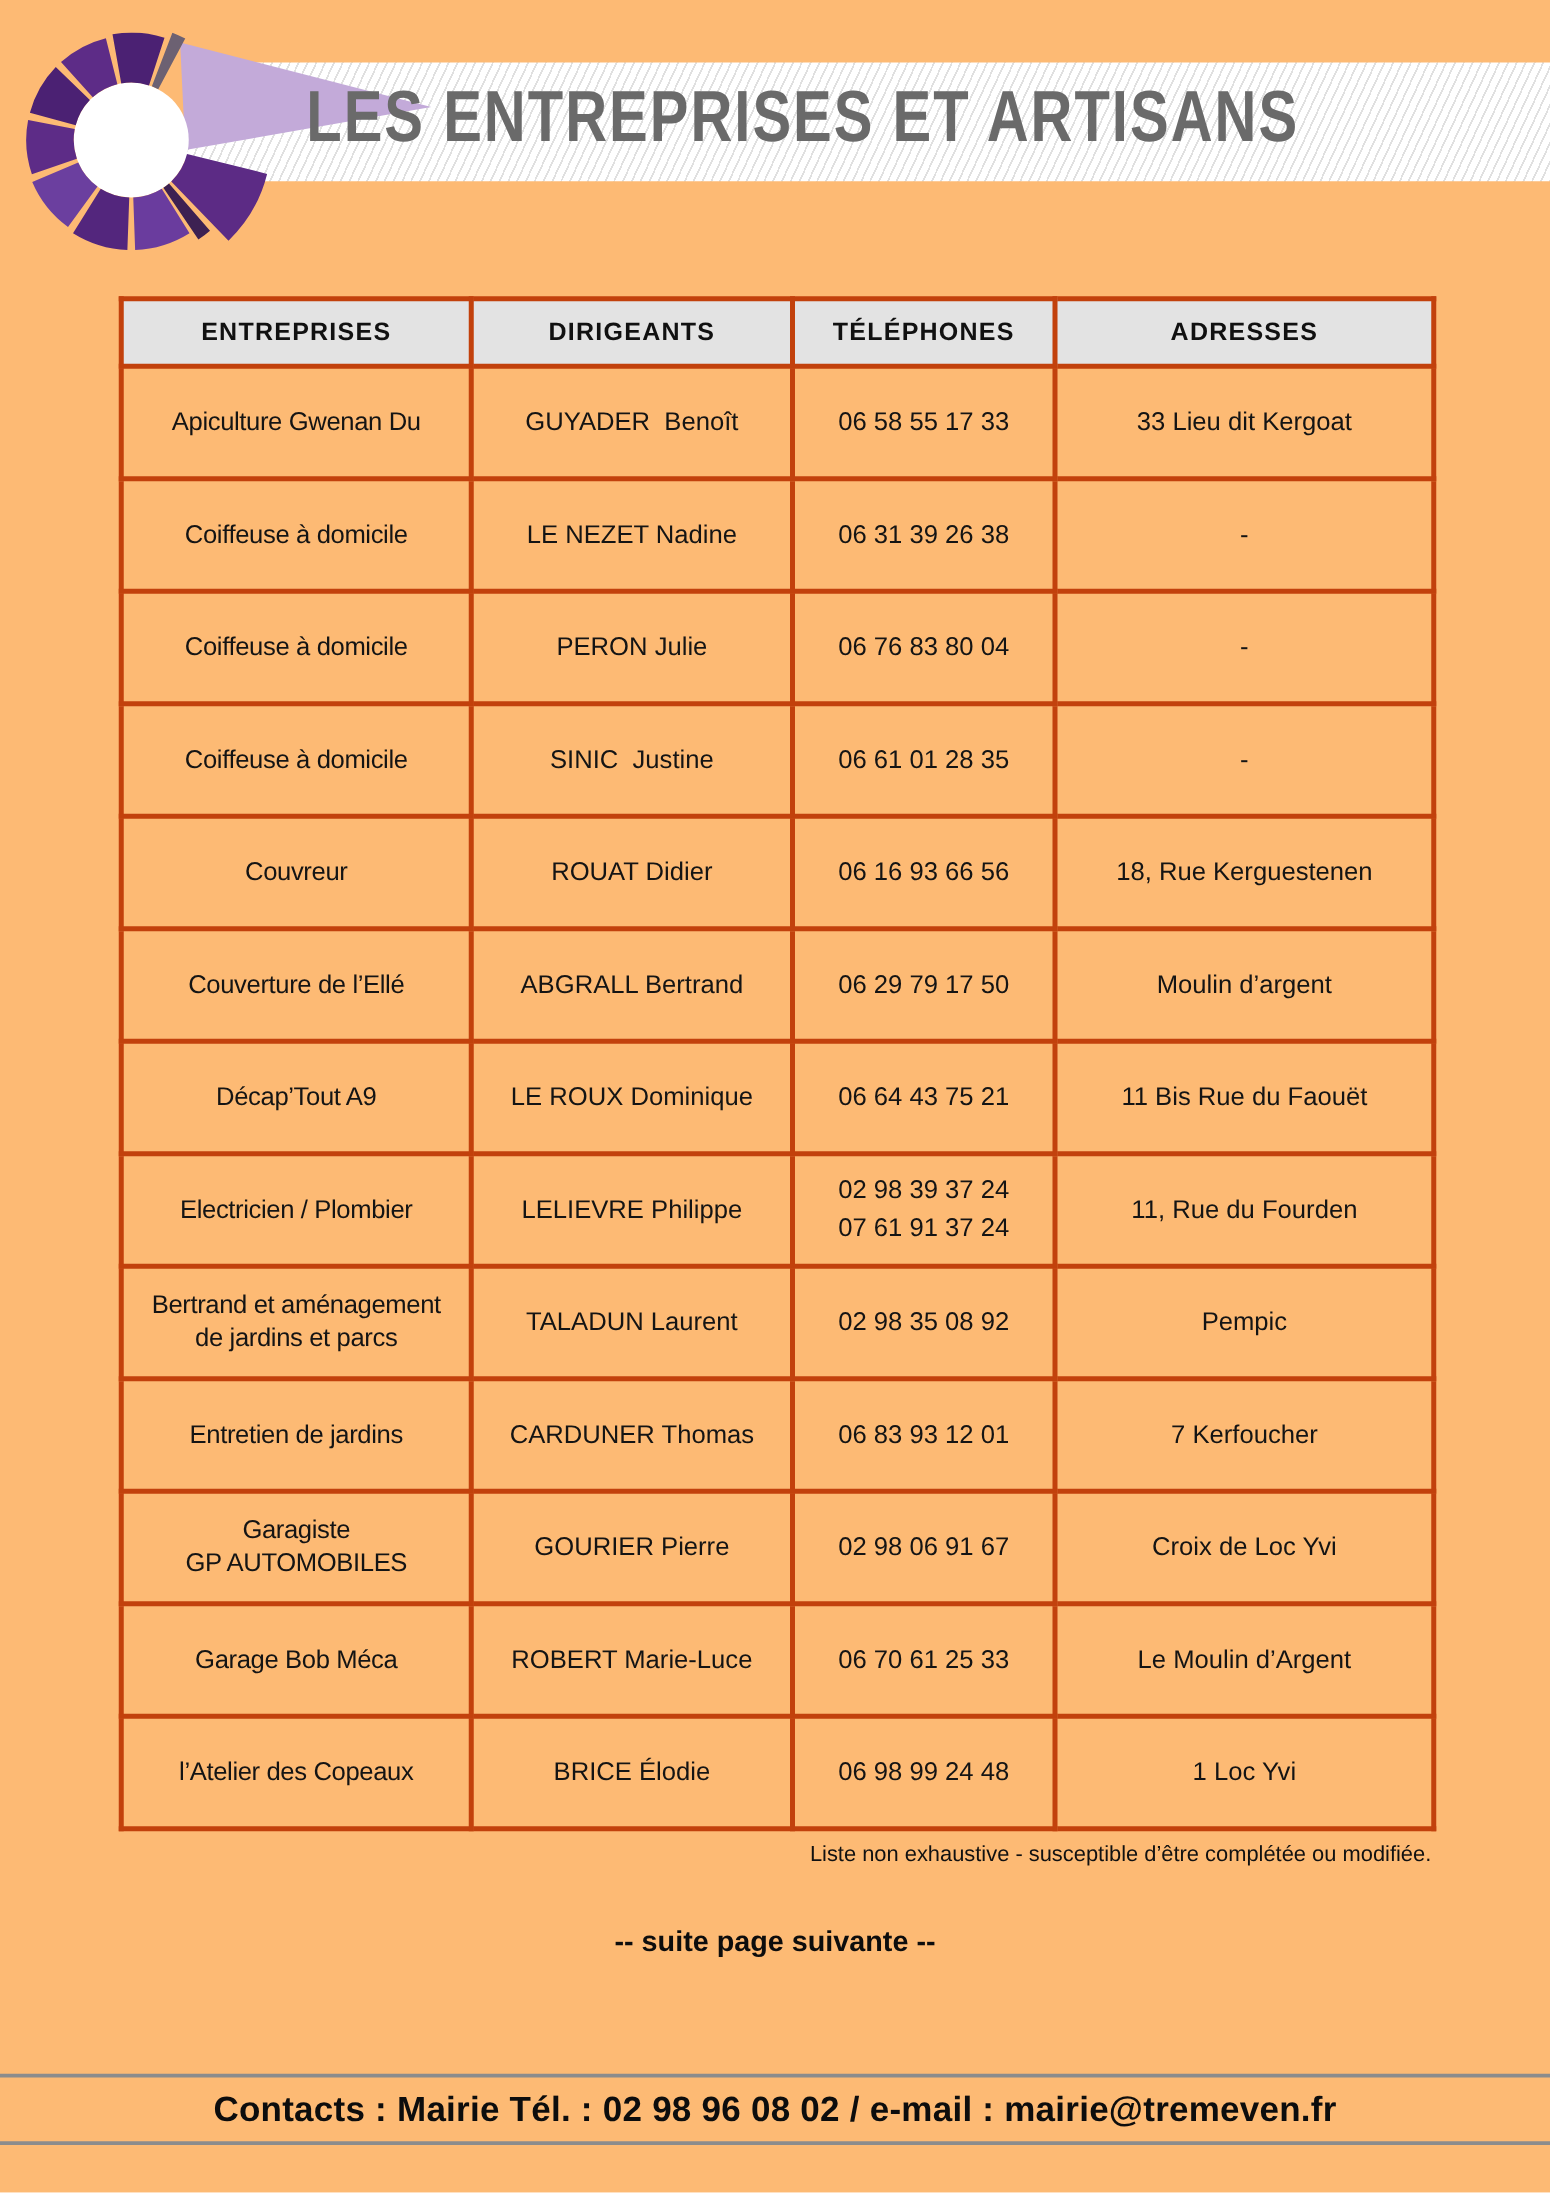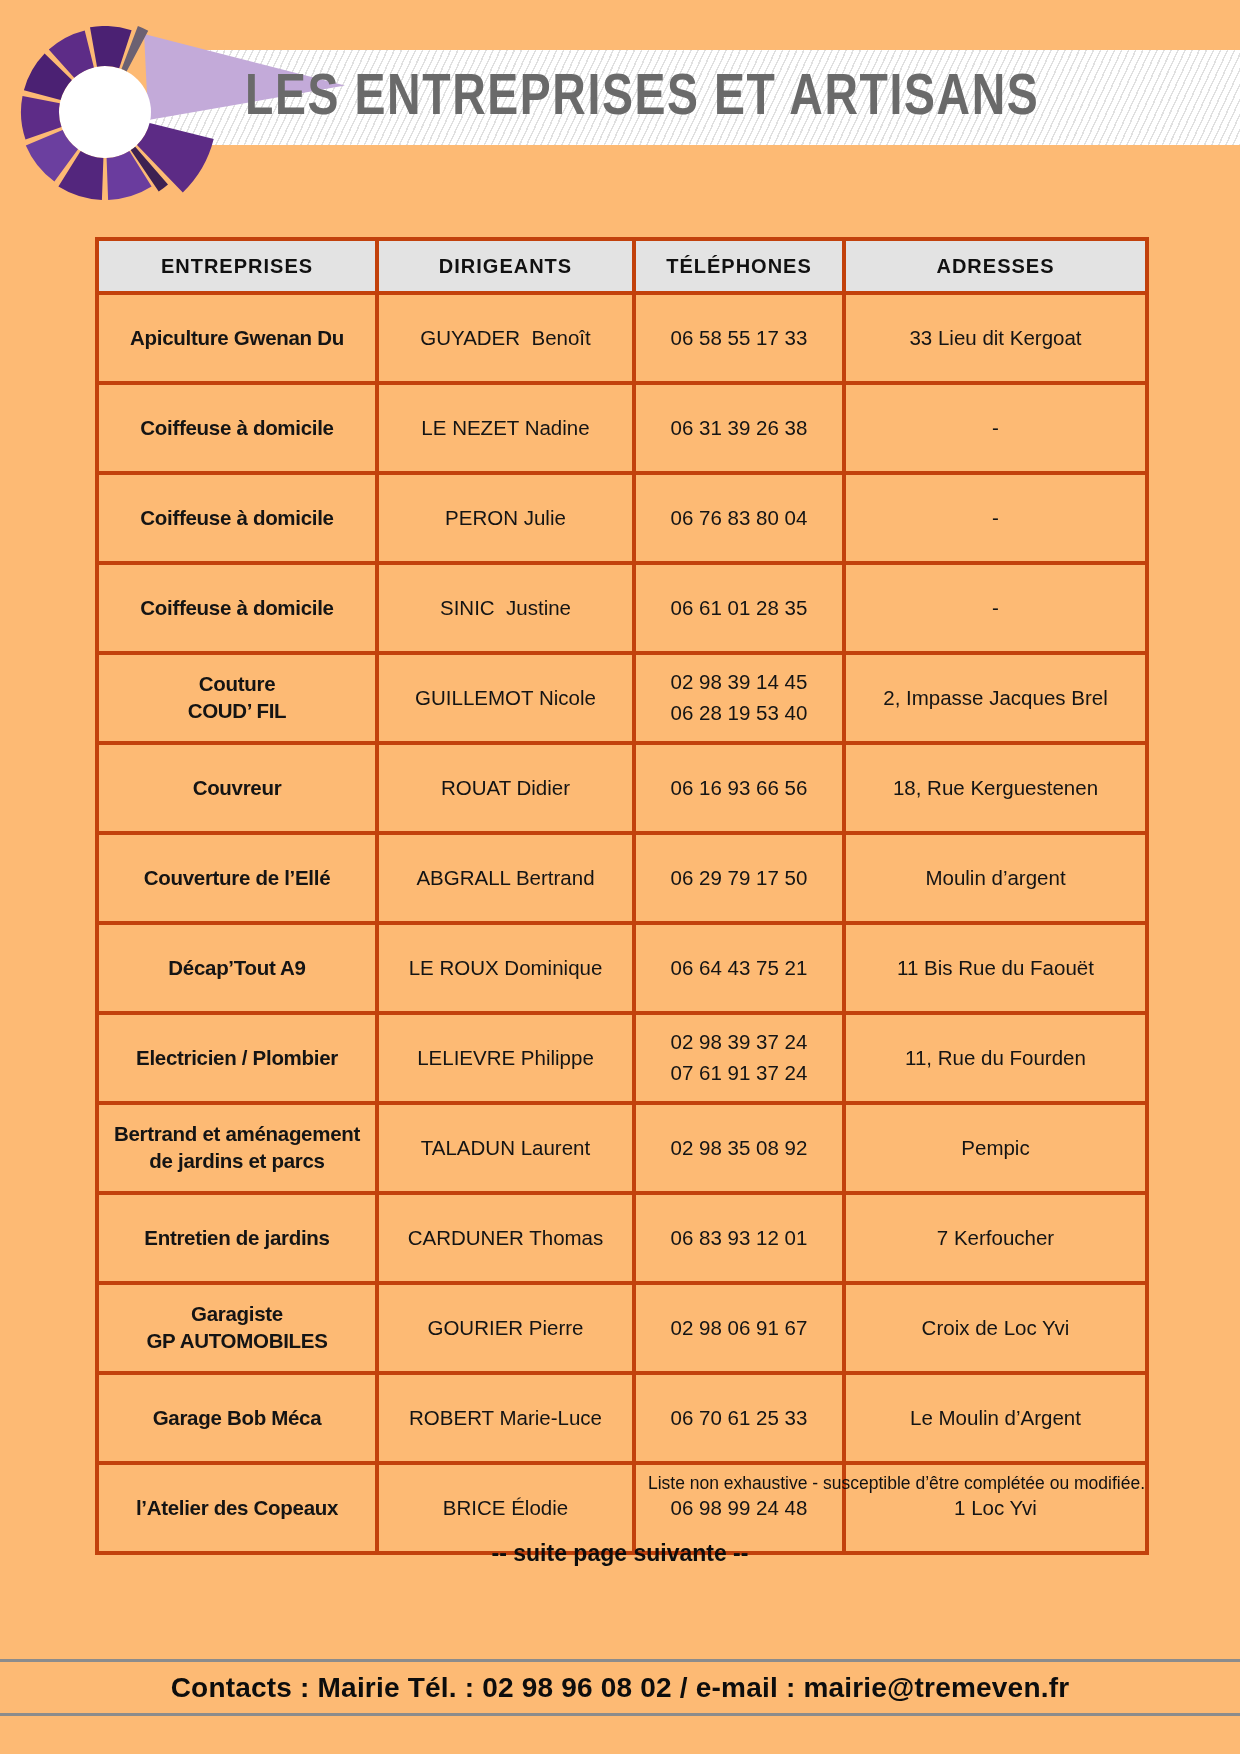--- a/index.html
+++ b/index.html
@@ -17,21 +17,21 @@
     transform:scaleX(.80);transform-origin:left center;white-space:nowrap;}
 
   
   .tbl{position:absolute;left:95px;top:237px;width:1050px;border-collapse:collapse;
        table-layout:fixed;}
   .tbl col.c1{width:280px}.tbl col.c2{width:257px}.tbl col.c3{width:210px}.tbl col.c4{width:303px}
   .tbl th,.tbl td{border:4px solid #c2410c;vertical-align:middle;}
   .tbl thead th{height:48px;background:#e3e3e3;font-size:20px;font-weight:bold;
       letter-spacing:1px;color:#111;text-align:center;}
   .tbl tbody td{height:84px;font-size:20.5px;text-align:center;color:#141414;}
-  td.c-ent{text-align:left;font-weight:bold;font-size:20px;
+  td.c-ent{text-align:left;font-weight:normal;font-size:20px;
       letter-spacing:-.3px;line-height:1.3;color:#0d0d0d;}
   td.c-ent div{white-space:nowrap;}
   td.c-dir{white-space:pre-wrap;}
   td.c-tel div{line-height:1.5;}
 
   
   .disclaimer{position:absolute;right:95px;top:1473px;font-size:17.5px;color:#111;}
   .continuation{position:absolute;left:95px;top:1540px;width:1050px;text-align:center;
       font-size:23px;font-weight:bold;color:#0d0d0d;}
   .rule{position:absolute;left:0;right:0;height:3px;background:#8c8c8c;}
@@ -115,32 +115,20 @@
             <div>Coiffeuse à domicile</div>
           </td>
           <td class="c-dir">SINIC  Justine</td>
           <td class="c-tel">
             <div>06 61 01 28 35</div>
           </td>
           <td class="c-adr">-</td>
         </tr>
         <tr>
           <td class="c-ent">
-            <div>Couture</div>
-            <div>COUD’ FIL</div>
-          </td>
-          <td class="c-dir">GUILLEMOT Nicole</td>
-          <td class="c-tel">
-            <div>02 98 39 14 45</div>
-            <div>06 28 19 53 40</div>
-          </td>
-          <td class="c-adr">2, Impasse Jacques Brel</td>
-        </tr>
-        <tr>
-          <td class="c-ent">
             <div>Couvreur</div>
           </td>
           <td class="c-dir">ROUAT Didier</td>
           <td class="c-tel">
             <div>06 16 93 66 56</div>
           </td>
           <td class="c-adr">18, Rue Kerguestenen</td>
         </tr>
         <tr>
           <td class="c-ent">

